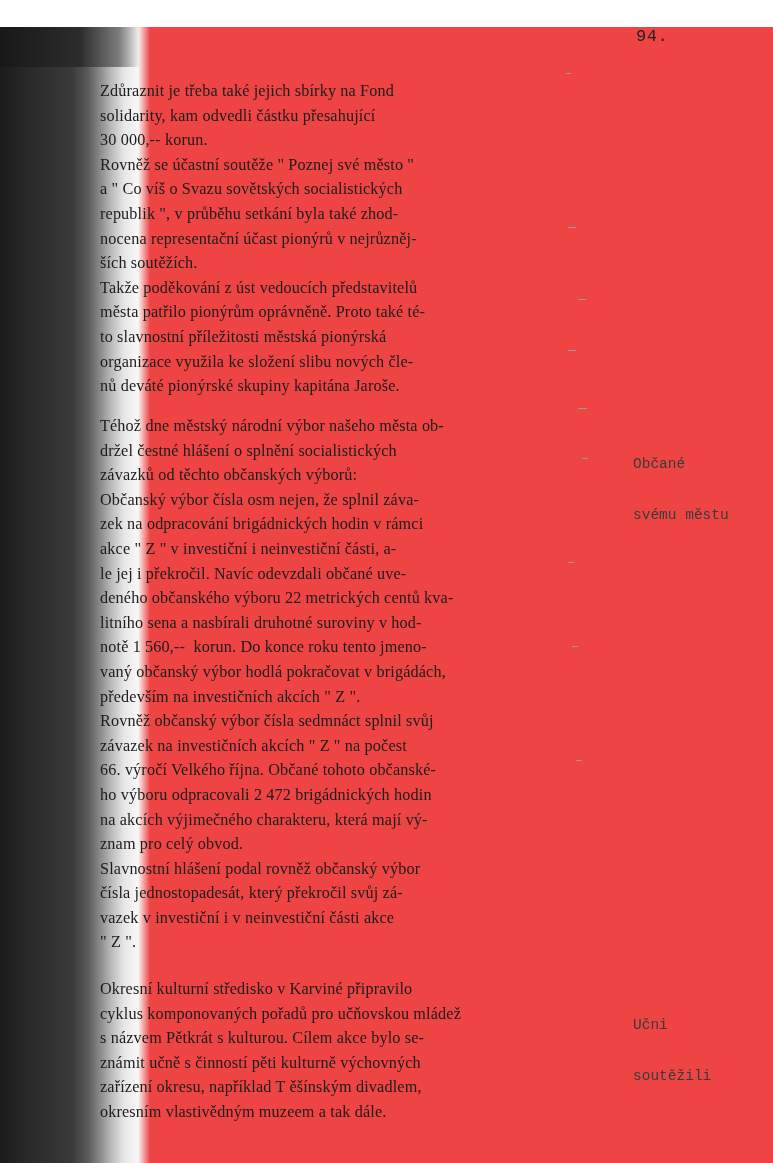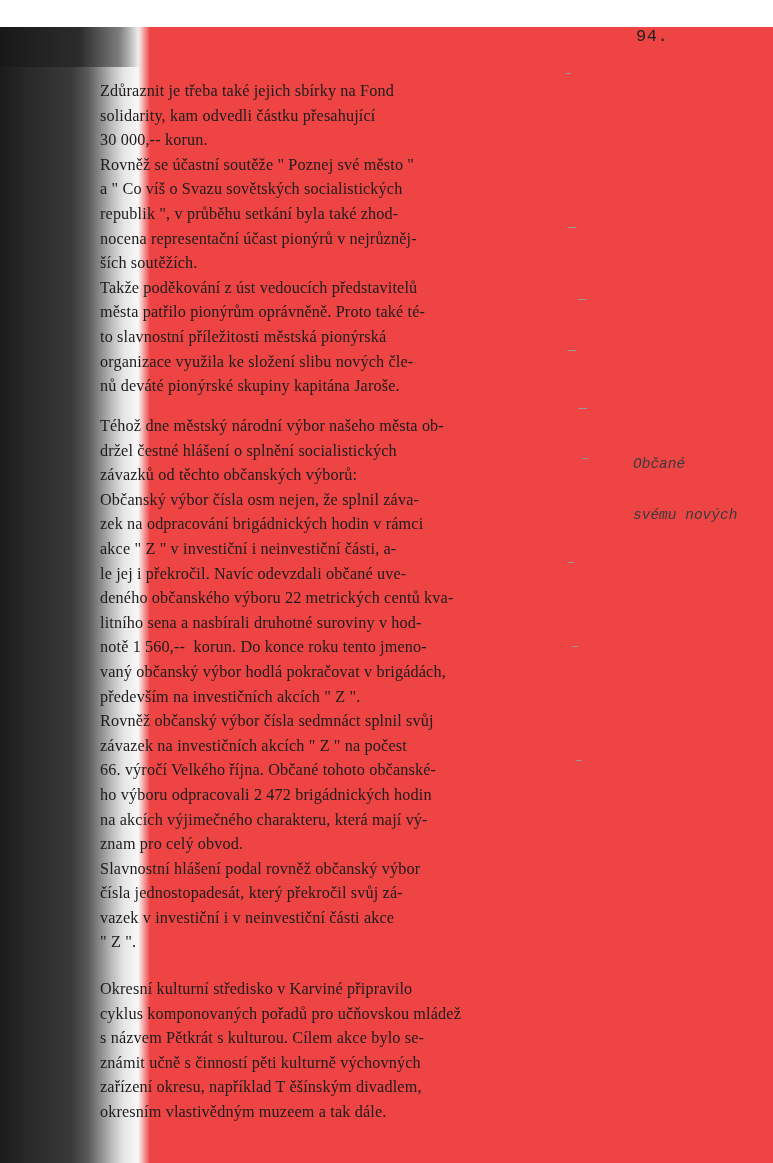--- a/index.html
+++ b/index.html
@@ -69,21 +69,20 @@
       display: block;
       height: 24.6px;
     }
     .margin-note {
       position: absolute;
       left: 633px;
       font-size: 14.5px;
       line-height: 17px;
       white-space: pre;
       color: #3a3a3a;
-      font-style: italic;
     }
     .tick {
       position: absolute;
       height: 1px;
       background: #9a9a9a;
     }
   </style>
 </head>
 <body>
 
@@ -91,24 +90,28 @@
   <div class="gutter"></div>
   <div class="gutter-top"></div>
 
   <div class="page-number">94.</div>
 
   <div class="text-block" id="p0" style="top:52px;"><span class="line">Zdůraznit je třeba také jejich sbírky na Fond</span><span class="line">solidarity, kam odvedli částku přesahující</span><span class="line">30 000,-- korun.</span><span class="line">Rovněž se účastní soutěže " Poznej své město "</span><span class="line">a " Co víš o Svazu sovětských socialistických</span><span class="line">republik ", v průběhu setkání byla také zhod-</span><span class="line">nocena representační účast pionýrů v nejrůzněj-</span><span class="line">ších soutěžích.</span><span class="line">Takže poděkování z úst vedoucích představitelů</span><span class="line">města patřilo pionýrům oprávněně. Proto také té-</span><span class="line">to slavnostní příležitosti městská pionýrská</span><span class="line">organizace využila ke složení slibu nových čle-</span><span class="line">nů deváté pionýrské skupiny kapitána Jaroše.</span></div>
 
   <div class="text-block" id="p1" style="top:387px;"><span class="line">Téhož dne městský národní výbor našeho města ob-</span><span class="line">držel čestné hlášení o splnění socialistických</span><span class="line">závazků od těchto občanských výborů:</span><span class="line">Občanský výbor čísla osm nejen, že splnil záva-</span><span class="line">zek na odpracování brigádnických hodin v rámci</span><span class="line">akce " Z " v investiční i neinvestiční části, a-</span><span class="line">le jej i překročil. Navíc odevzdali občané uve-</span><span class="line">deného občanského výboru 22 metrických centů kva-</span><span class="line">litního sena a nasbírali druhotné suroviny v hod-</span><span class="line">notě 1 560,--  korun. Do konce roku tento jmeno-</span><span class="line">vaný občanský výbor hodlá pokračovat v brigádách,</span><span class="line">především na investičních akcích " Z ".</span><span class="line">Rovněž občanský výbor čísla sedmnáct splnil svůj</span><span class="line">závazek na investičních akcích " Z " na počest</span><span class="line">66. výročí Velkého října. Občané tohoto občanské-</span><span class="line">ho výboru odpracovali 2 472 brigádnických hodin</span><span class="line">na akcích výjimečného charakteru, která mají vý-</span><span class="line">znam pro celý obvod.</span><span class="line">Slavnostní hlášení podal rovněž občanský výbor</span><span class="line">čísla jednostopadesát, který překročil svůj zá-</span><span class="line">vazek v investiční i v neinvestiční části akce</span><span class="line">" Z ".</span></div>
   <div class="margin-note" style="top:395px;">
     <span class="line" style="height:17px">Občané</span>
-    <span class="line" style="height:17px">svému nových</span>
+    <span class="line" style="height:17px">svému městu</span>
   </div>
 
   <div class="text-block" id="p2" style="top:950px;"><span class="line">Okresní kulturní středisko v Karviné připravilo</span><span class="line">cyklus komponovaných pořadů pro učňovskou mládež</span><span class="line">s názvem Pětkrát s kulturou. Cílem akce bylo se-</span><span class="line">známit učně s činností pěti kulturně výchovných</span><span class="line">zařízení okresu, například T ěšínským divadlem,</span><span class="line">okresním vlastivědným muzeem a tak dále.</span></div>
+  <div class="margin-note" style="top:956px;">
+    <span class="line" style="height:17px">Učni</span>
+    <span class="line" style="height:17px">soutěžili</span>
+  </div>
 
   <div class="tick" style="left:566px;top:46px;width:5px;"></div>
   <div class="tick" style="left:568px;top:200px;width:8px;"></div>
   <div class="tick" style="left:578px;top:272px;width:8px;"></div>
   <div class="tick" style="left:568px;top:323px;width:8px;"></div>
   <div class="tick" style="left:578px;top:381px;width:9px;"></div>
   <div class="tick" style="left:582px;top:431px;width:6px;"></div>
   <div class="tick" style="left:568px;top:535px;width:6px;"></div>
   <div class="tick" style="left:572px;top:619px;width:6px;"></div>
   <div class="tick" style="left:576px;top:733px;width:6px;"></div>

